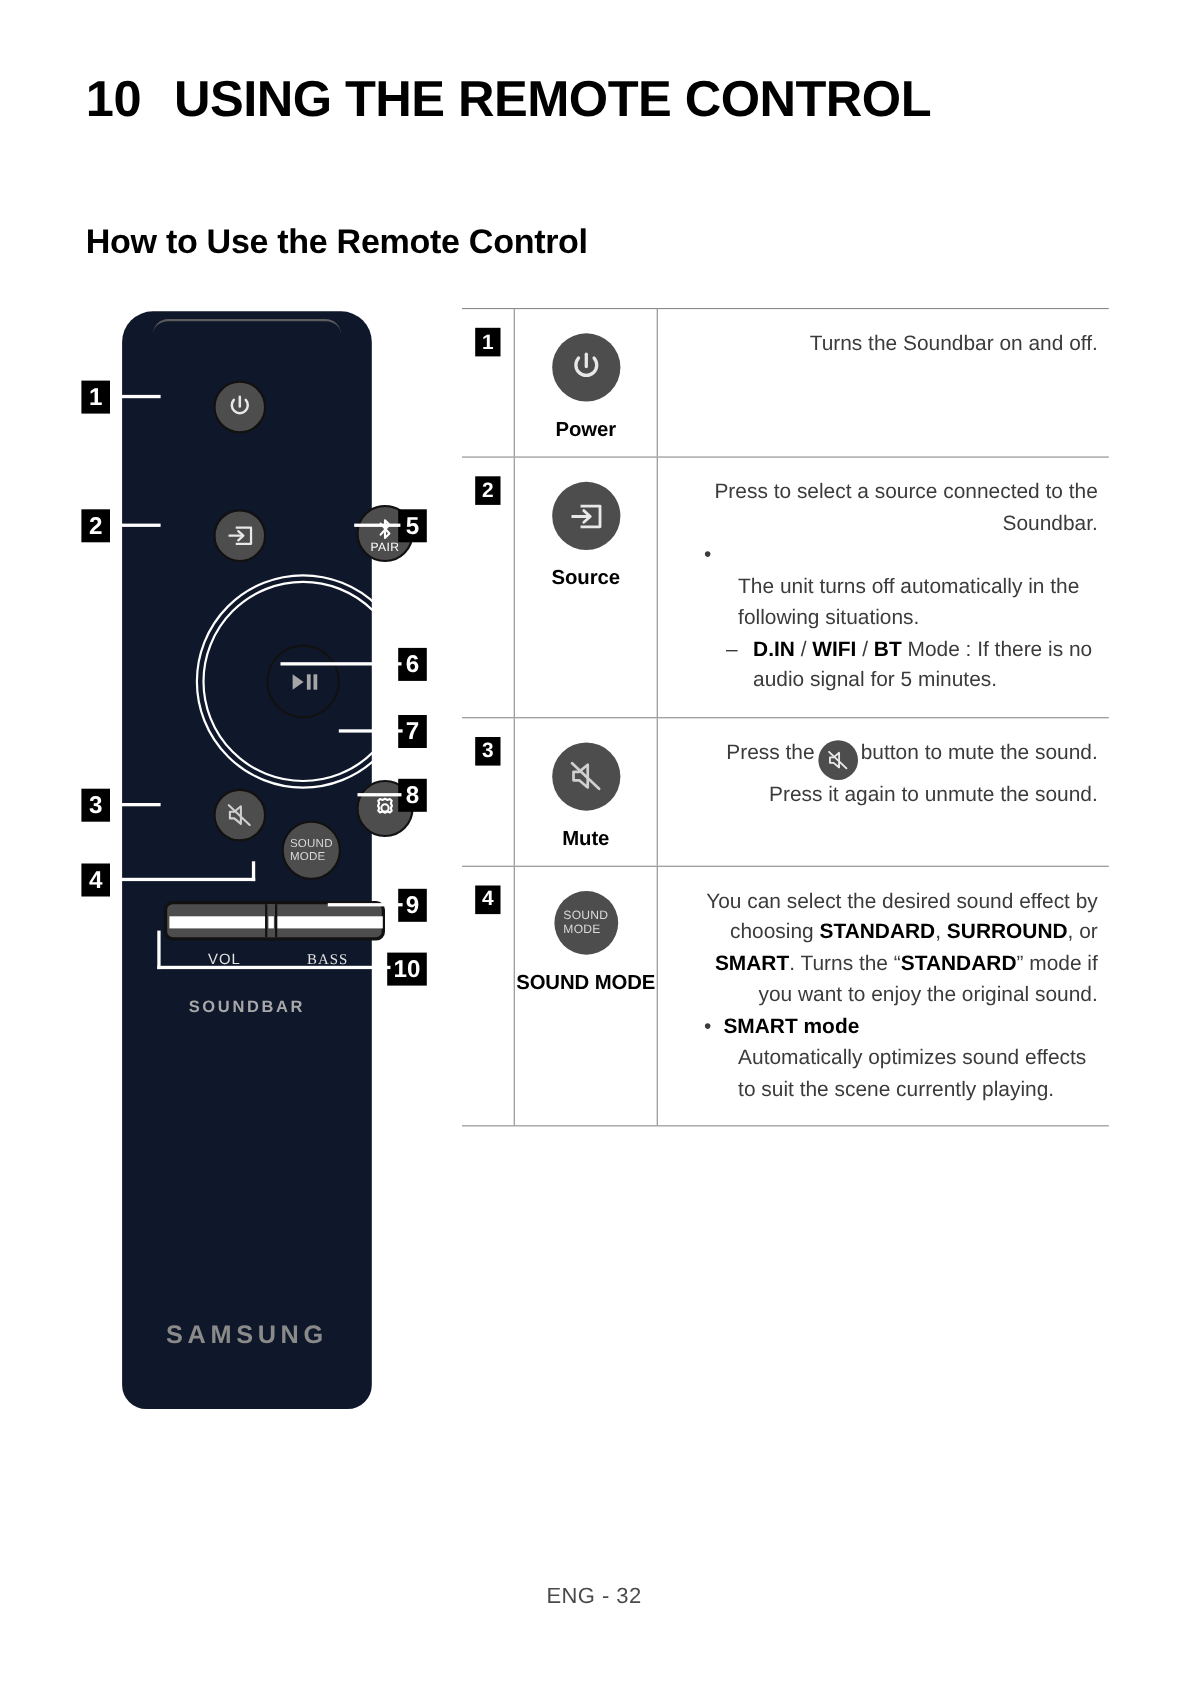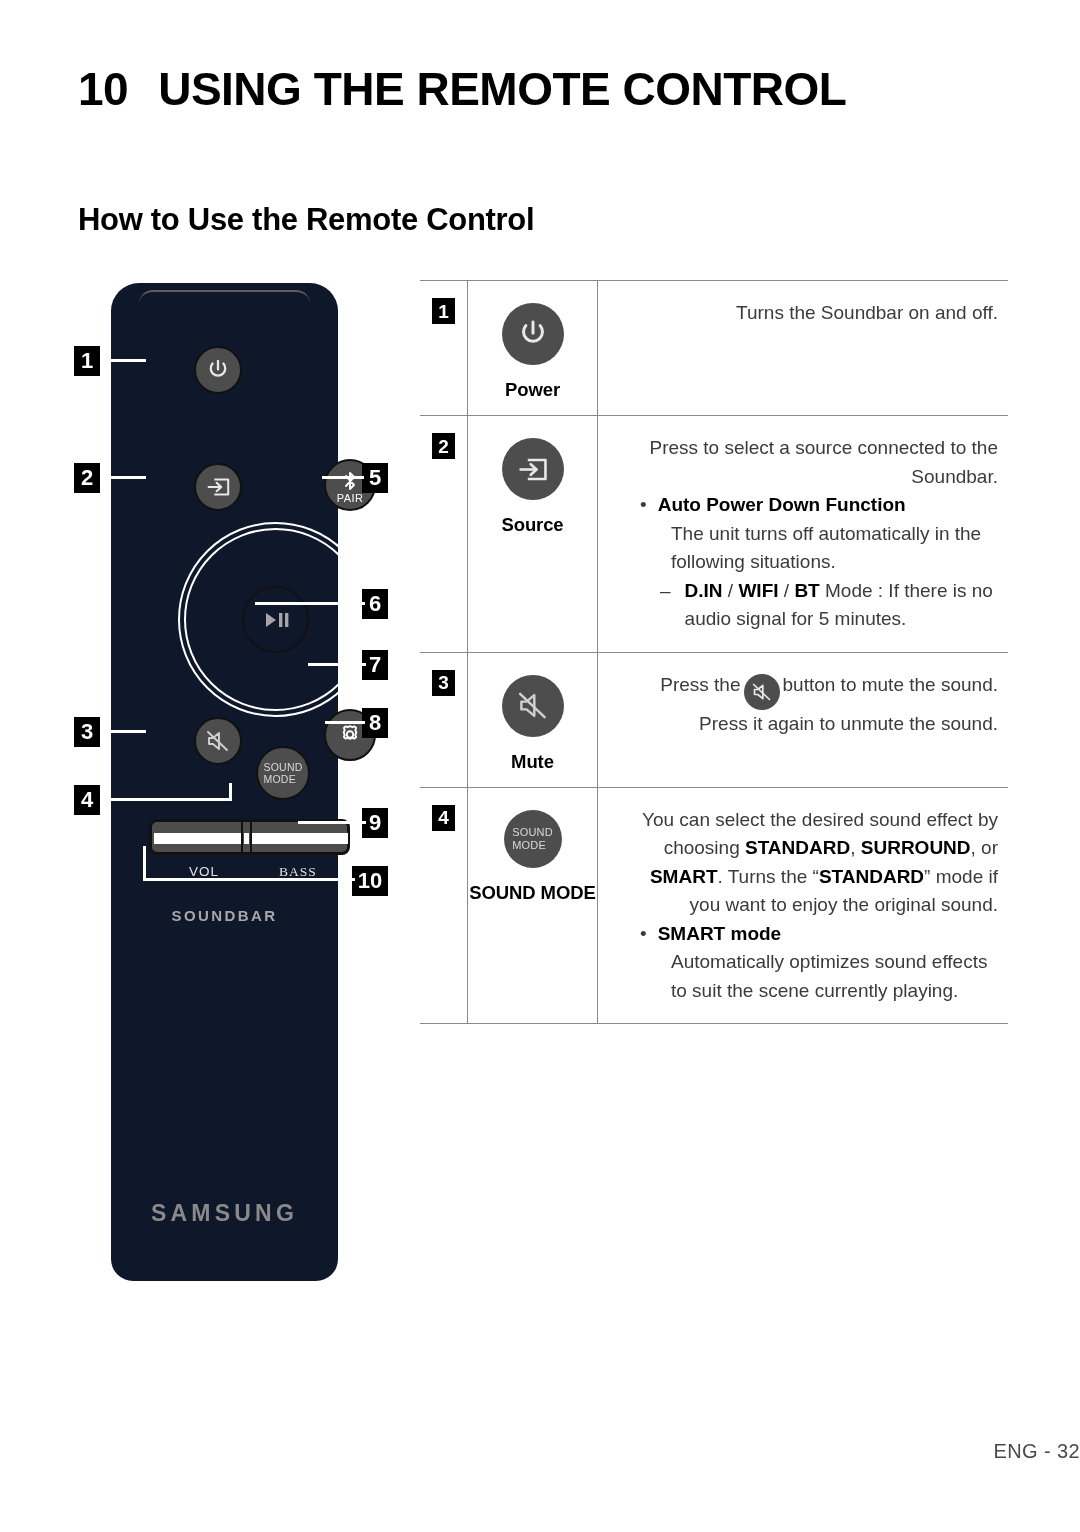--- a/index.html
+++ b/index.html
@@ -325,21 +325,21 @@
     justify-content: center;
     vertical-align: -11px;
     margin: 0 3px;
   }
 
   
   .page-footer {
     position: absolute;
     left: 0; right: 0;
     top: 1440px;
-    text-align: right;
+    text-align: center;
     font-size: 20px;
     color: #4a4a4a;
     letter-spacing: 0.4px;
   }
 </style>
 </head>
 <body>
 
 <div class="page-header">
   <div class="chapter-num">10</div>
@@ -484,21 +484,20 @@
           <path d="M3 11 H17" stroke="#e8e8e8" stroke-width="2.2" fill="none"></path>
           <path d="M12.5 6.5 L17.5 11 L12.5 15.5" stroke="#e8e8e8" stroke-width="2.2" fill="none" stroke-linejoin="round" stroke-linecap="round"></path>
         </svg>
       </div>
       <div class="btn-name">Source</div>
     </div>
     <div class="col-desc">
       <p>Press to select a source connected to the Soundbar.</p>
       <div class="bullet-line">
         <span class="dot">•</span>
-        <b>Auto Power Down Function</b>
       </div>
       <div class="sub-block">The unit turns off automatically in the following situations.</div>
       <div class="dash-line">
         <span>–</span>
         <span><b>D.IN</b><span> / </span><b>WIFI</b><span> / </span><b>BT</b><span> Mode : If there is no audio signal for 5 minutes.</span></span>
       </div>
     </div>
   </div>
 
   <div class="spec-row">

